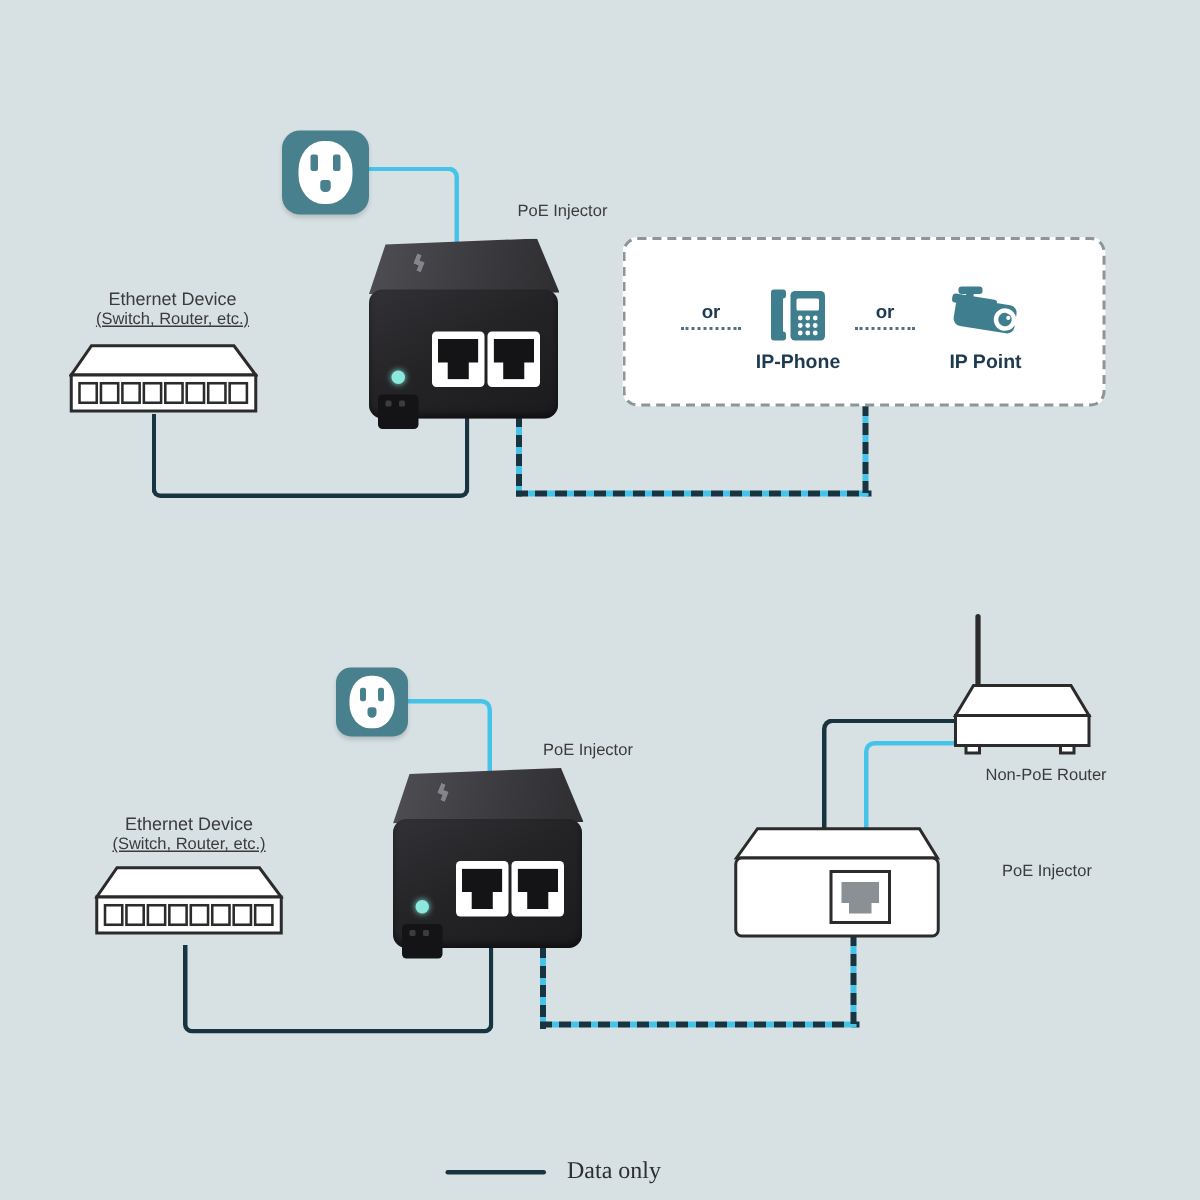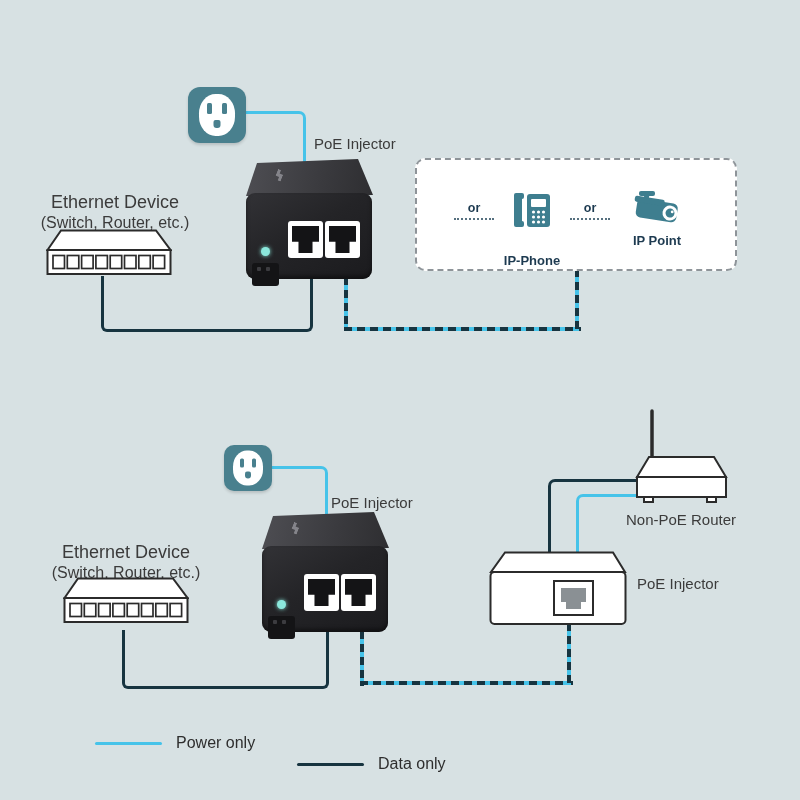--- a/index.html
+++ b/index.html
@@ -4,24 +4,24 @@
 <style>
   html,body{margin:0;padding:0;}
   .canvas{
     position:relative;width:800px;height:800px;overflow:hidden;
     background:#D7E1E3;
     font-family:"Liberation Sans",sans-serif;
   }
   .abs{position:absolute;}
 
   
-  .lbl{position:absolute;color:#3B3B3B;font-size:15px;white-space:nowrap;}
+  .lbl{position:absolute;color:#3B3B3B;font-size:11px;white-space:nowrap;margin-left:31px;}
   .eth-lbl{position:absolute;width:170px;text-align:center;color:#3B3B3B;}
-  .eth-lbl .t1{font-size:18px;}
-  .eth-lbl .t2{font-size:16px;margin-top:1px;}
+  .eth-lbl .t1{font-size:12px;}
+  .eth-lbl .t2{font-size:11px;margin-top:1px;text-decoration:underline;}
 
   
   .outlet{position:absolute;background:#49808E;border-radius:12px;box-shadow:0 2px 3px rgba(0,0,0,.15);}
   .outlet .face{position:absolute;left:50%;top:50%;transform:translate(-50%,-50%);
     background:#fff;border-radius:46%;}
   .outlet.big{width:58px;height:56px;}
   .outlet.big .face{width:36px;height:42px;}
   .outlet.small{width:48px;height:46px;border-radius:10px;}
   .outlet.small .face{width:30px;height:35px;}
   .slot{position:absolute;background:#49808E;border-radius:1.5px;}
@@ -148,21 +148,21 @@
           <rect x="107.1" y="26.5" width="11.5" height="13"></rect>
       </g>
     </svg>
   </div>
 
   <div class="dev-box">
     <div class="or-sep">
       <div class="or-t">or</div>
       <div class="or-dots"></div>
     </div>
-    <div class="dev-item" style="width:68px;gap:20px;">
+    <div class="dev-item" style="width:68px;">
       <div class="ic">
         <svg width="38" height="38" viewBox="0 0 38 38">
           <g fill="#3E7E8F">
             <rect x="1" y="2" width="10" height="6" rx="2"></rect>
             <rect x="1" y="30" width="10" height="6" rx="2"></rect>
             <rect x="1" y="4" width="8" height="30" rx="2.5"></rect>
             <rect x="14" y="3" width="23" height="33" rx="3"></rect>
           </g>
           <rect x="18" y="8" width="15" height="8" rx="1" fill="#fff"></rect>
           <g fill="#fff">
@@ -279,22 +279,18 @@
   <div class="abs" style="left:489px;top:551px;">
     <svg width="138" height="76" viewBox="0 0 138 76">
       <polygon points="16,1.5 124,1.5 136,21 2,21" fill="#fff" stroke="#2B2B2B" stroke-width="2"></polygon>
       <rect x="1.5" y="21" width="135" height="52" rx="4" fill="#fff" stroke="#2B2B2B" stroke-width="2"></rect>
       <rect x="65" y="30" width="39" height="34" fill="#fff" stroke="#2B2B2B" stroke-width="2"></rect>
       <polygon points="72,37 97,37 97,51 92,51 92,58 77,58 77,51 72,51" fill="#8A9094"></polygon>
     </svg>
   </div>
   <div class="lbl" style="left:637px;top:575px;">PoE Injector</div>
 
-  <div class="legend-item" style="left:95px;top:733px;">
-    <div class="ls power"></div>
-    <div class="txt">Power only</div>
-  </div>
-  <div class="legend-item" style="left:297px;top:754px;">
+  <div class="legend-item" style="left:297px;top:771px;font-family:Liberation Serif, serif;">
     <div class="ls data"></div>
     <div class="txt">Data only</div>
   </div>
 
 </div>
 
 </body></html>

